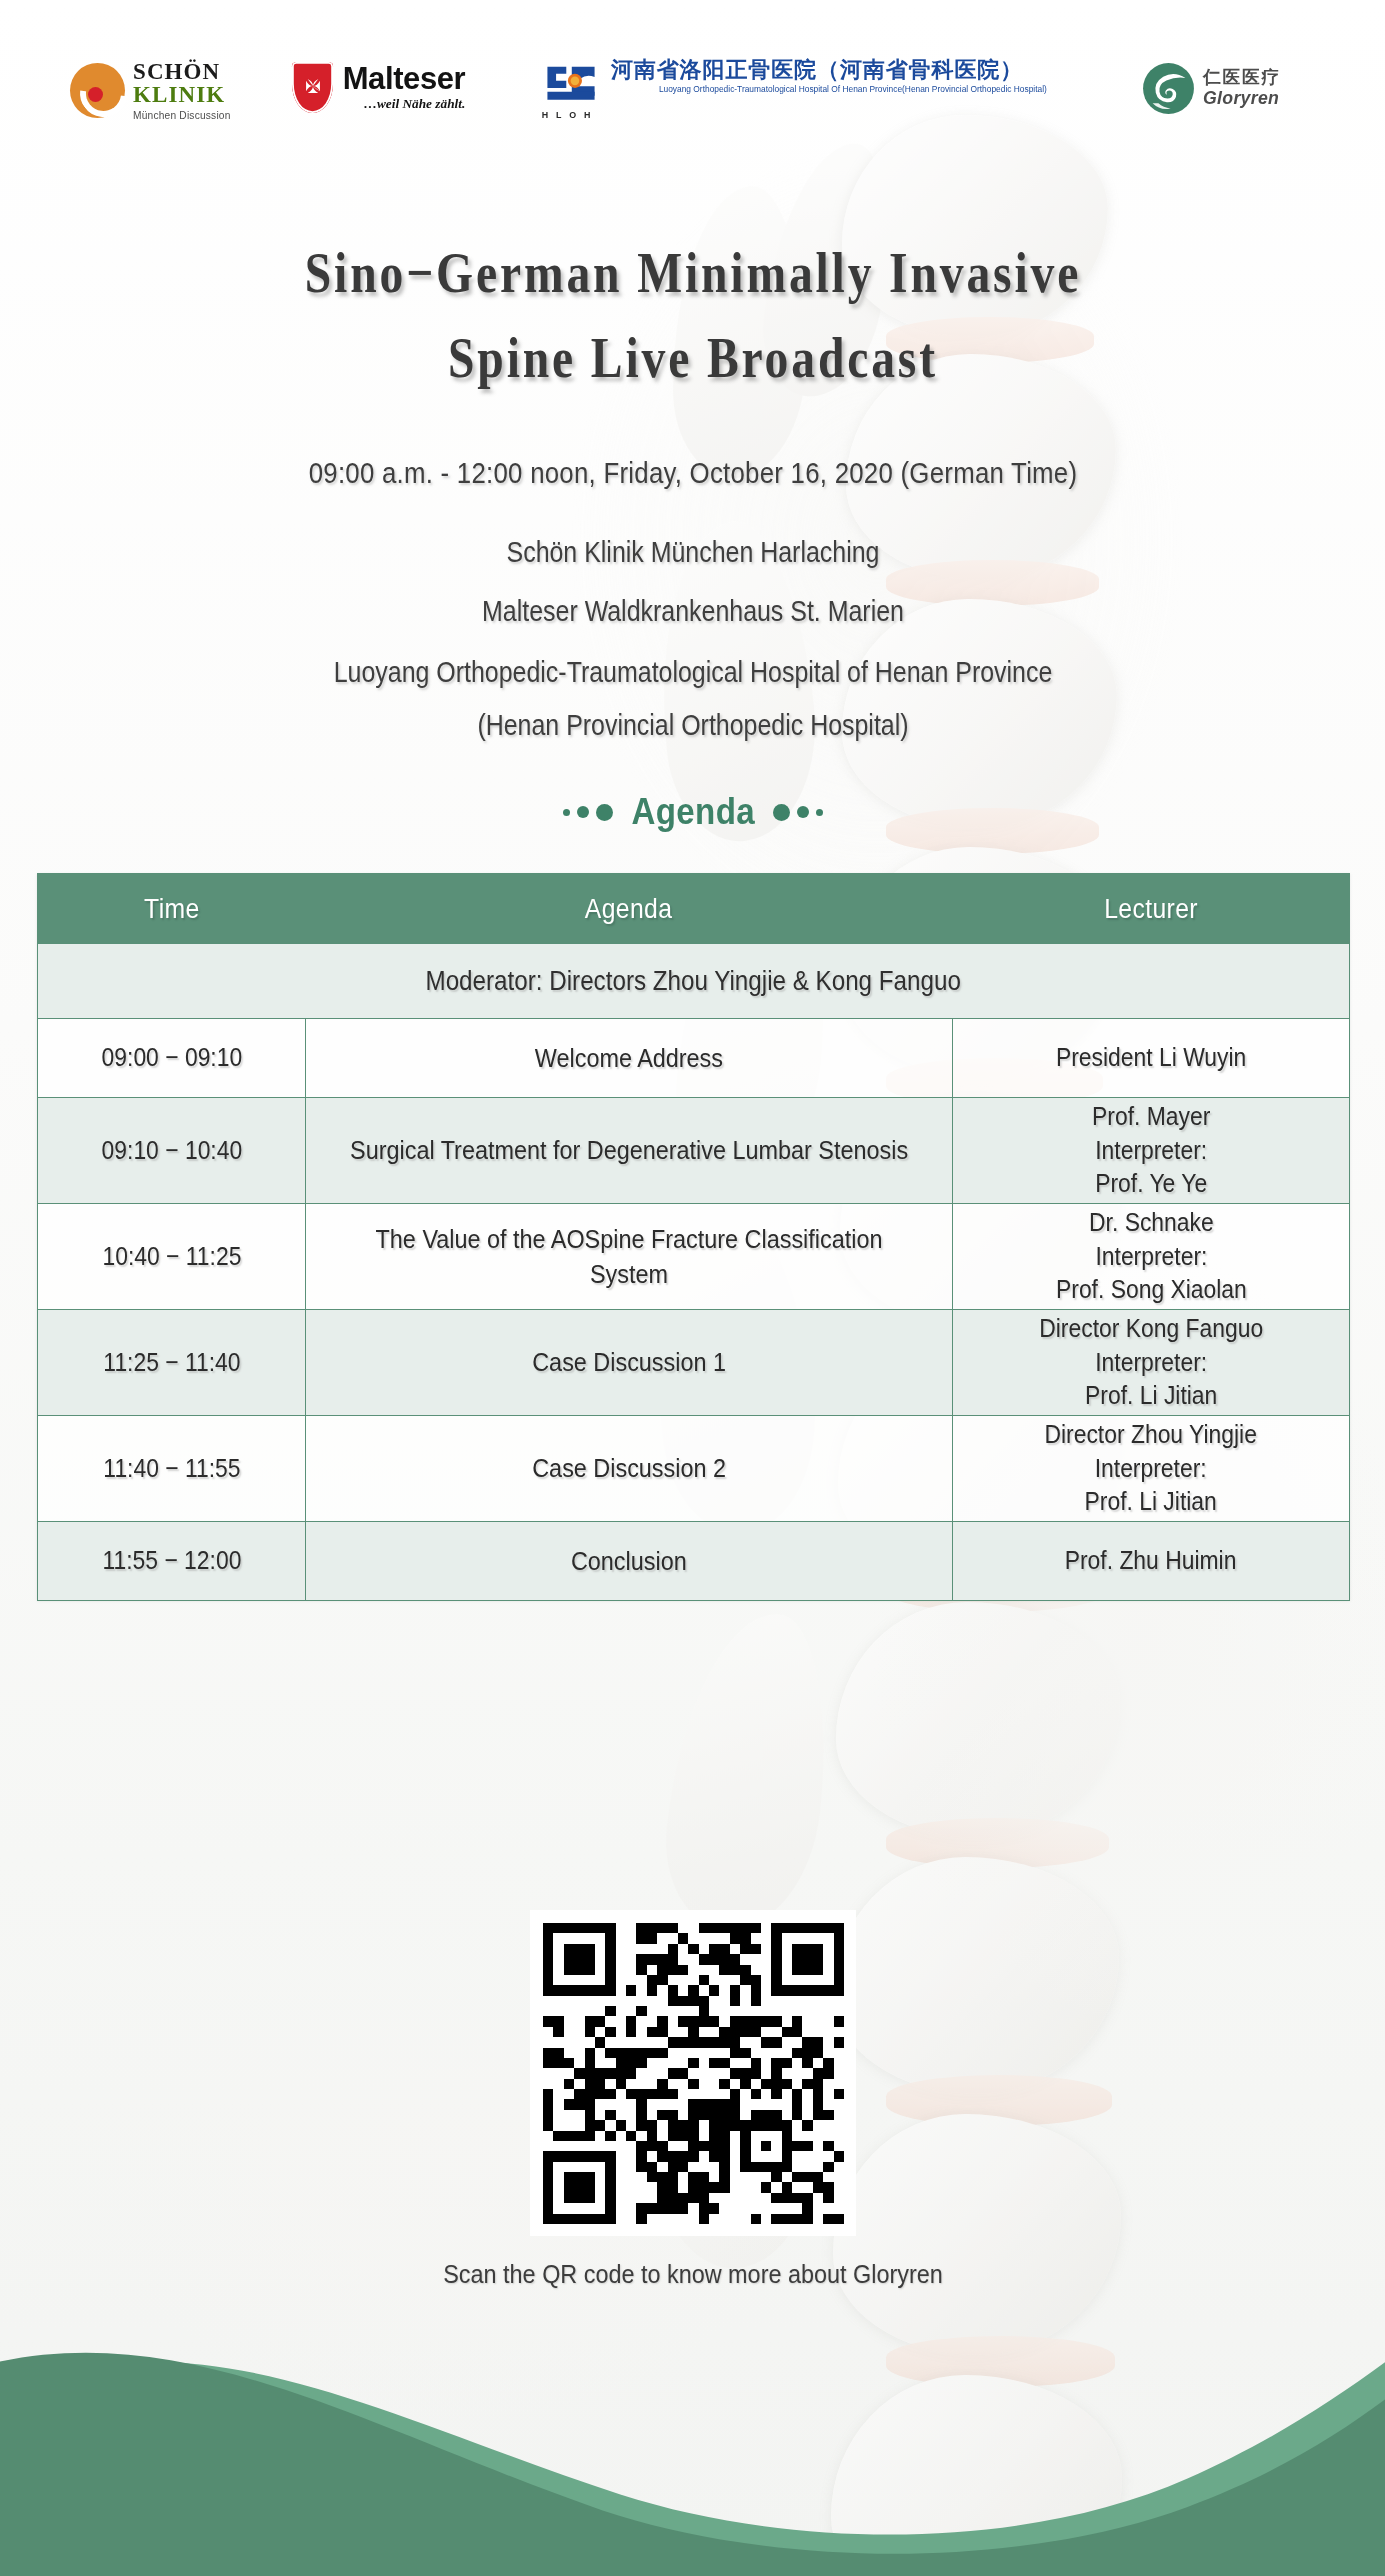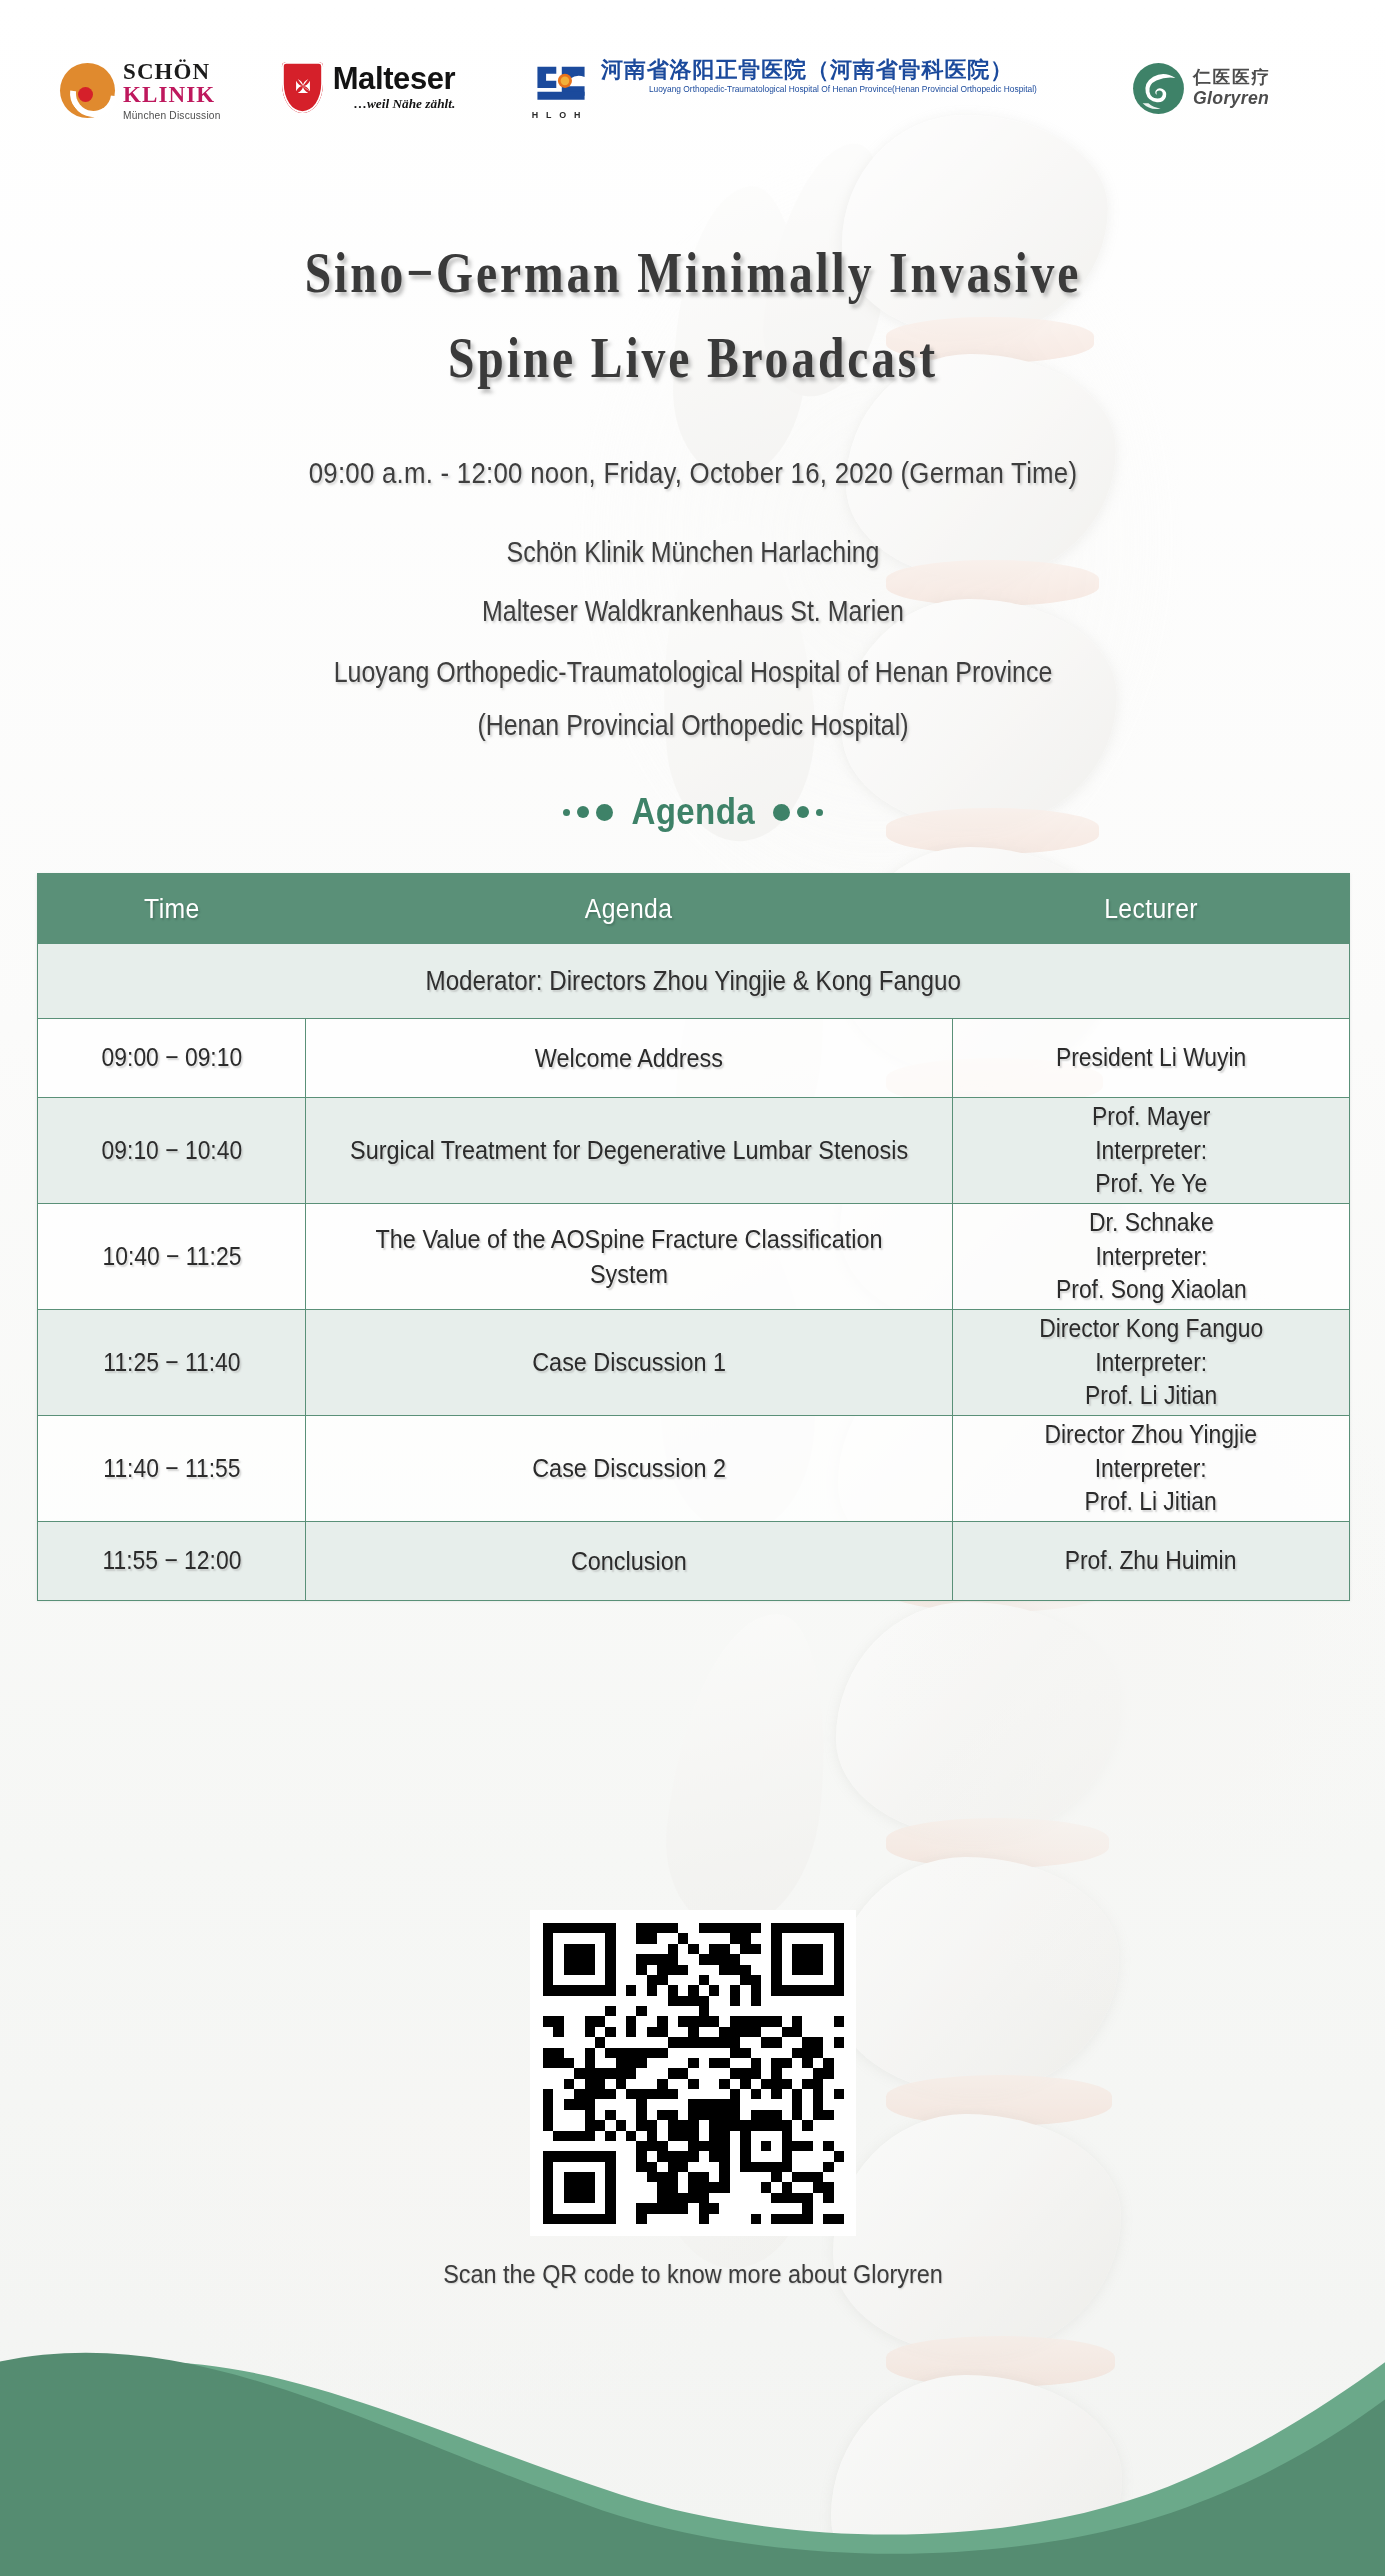--- a/index.html
+++ b/index.html
@@ -14,30 +14,30 @@
   .bg-base{position:absolute;inset:0;background:
       linear-gradient(180deg,#ffffff 0%,#fbfbfa 40%,#f6f7f5 72%,#f3f4f2 100%);}
   .spine{position:absolute;opacity:.55;filter:blur(0.4px);}
   .vert{position:absolute;background:linear-gradient(135deg,#ffffff 0%,#f4f3f1 55%,#e9e8e4 100%);
         border-radius:46% 54% 50% 50%/58% 42% 58% 42%;box-shadow:0 1.8px 12.4px rgba(160,160,155,.28);}
   .disc{position:absolute;background:linear-gradient(180deg,#f7e6dd,#efd3c6);border-radius:50%/42%;opacity:.85;}
   .proc{position:absolute;background:linear-gradient(160deg,#fdfdfc,#eeedea);border-radius:60% 40% 55% 45%/70% 60% 40% 30%;}
   .wash{position:absolute;background:radial-gradient(ellipse at center,rgba(246,246,244,.9),rgba(255,255,255,0) 70%);}
 
   
-  .logos{position:absolute;top:46px;left:0;width:1360px;height:97px;z-index:5;}
+  .logos{position:absolute;top:46px;left:10px;width:1360px;height:97px;z-index:5;}
   .logo{position:absolute;display:flex;align-items:center;}
 
   .sk-mark{width:55px;height:55px;border-radius:50%;background:#E08A2E;position:relative;flex:none;}
   .sk-mark::before{content:"";position:absolute;left:9.7px;top:7px;width:35px;height:35px;border-radius:50%;
         border:6.2px solid #ffffff;border-right-color:transparent;border-top-color:transparent;transform:rotate(-38deg);}
   .sk-mark::after{content:"";position:absolute;left:17.7px;top:24px;width:15px;height:15px;border-radius:50%;background:#D5202A;}
   .sk-text{margin-left:8px;}
   .sk-1{font-family:"Liberation Serif",serif;font-weight:700;font-size:23px;letter-spacing:1.1px;color:#1b1b1b;line-height:1.02;}
-  .sk-2{font-family:"Liberation Serif",serif;font-weight:700;font-size:23px;letter-spacing:1.1px;color:#be185d;line-height:1.02;}
+  .sk-2{font-family:"Liberation Serif",serif;font-weight:700;font-size:23px;letter-spacing:1.1px;color:#4d7c0f;line-height:1.02;}
   .sk-3{font-size:10.2px;color:#4d4d4d;letter-spacing:0.2px;margin-top:2.7px;}
 
   .mal-shield{width:41px;height:51px;background:#D5202A;border-radius:4.4px 4.4px 21px 21px/4.4px 4.4px 30px 30px;
         position:relative;flex:none;box-shadow:inset 0 0 0 1.8px #ffffff, inset 0 0 0 2.7px #D5202A;}
   .mal-cross{position:absolute;left:50%;top:47%;transform:translate(-50%,-50%);width:26.6px;height:26.6px;}
   .mal-text{margin-left:9.7px;}
   .mal-1{font-size:31px;font-weight:700;color:#131313;letter-spacing:-0.4px;line-height:1;}
   .mal-2{font-family:"Liberation Serif",serif;font-style:italic;font-weight:700;font-size:13.3px;color:#131313;text-align:right;margin-top:1.8px;}
 
   .hloh-mark{width:62px;height:57px;position:relative;flex:none;}

